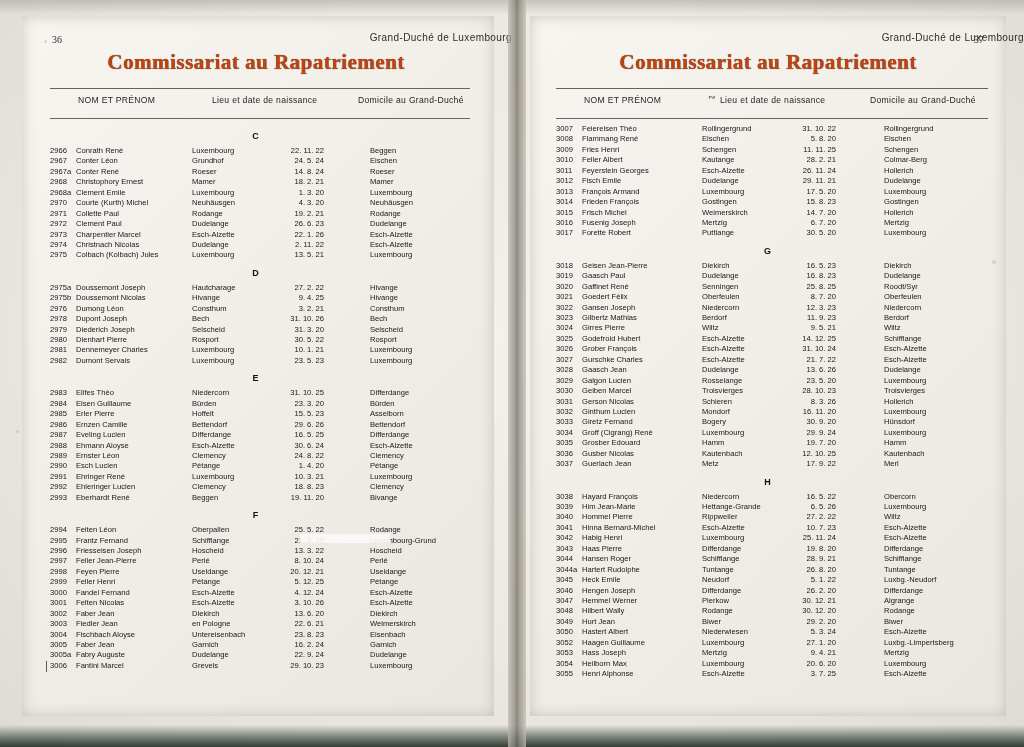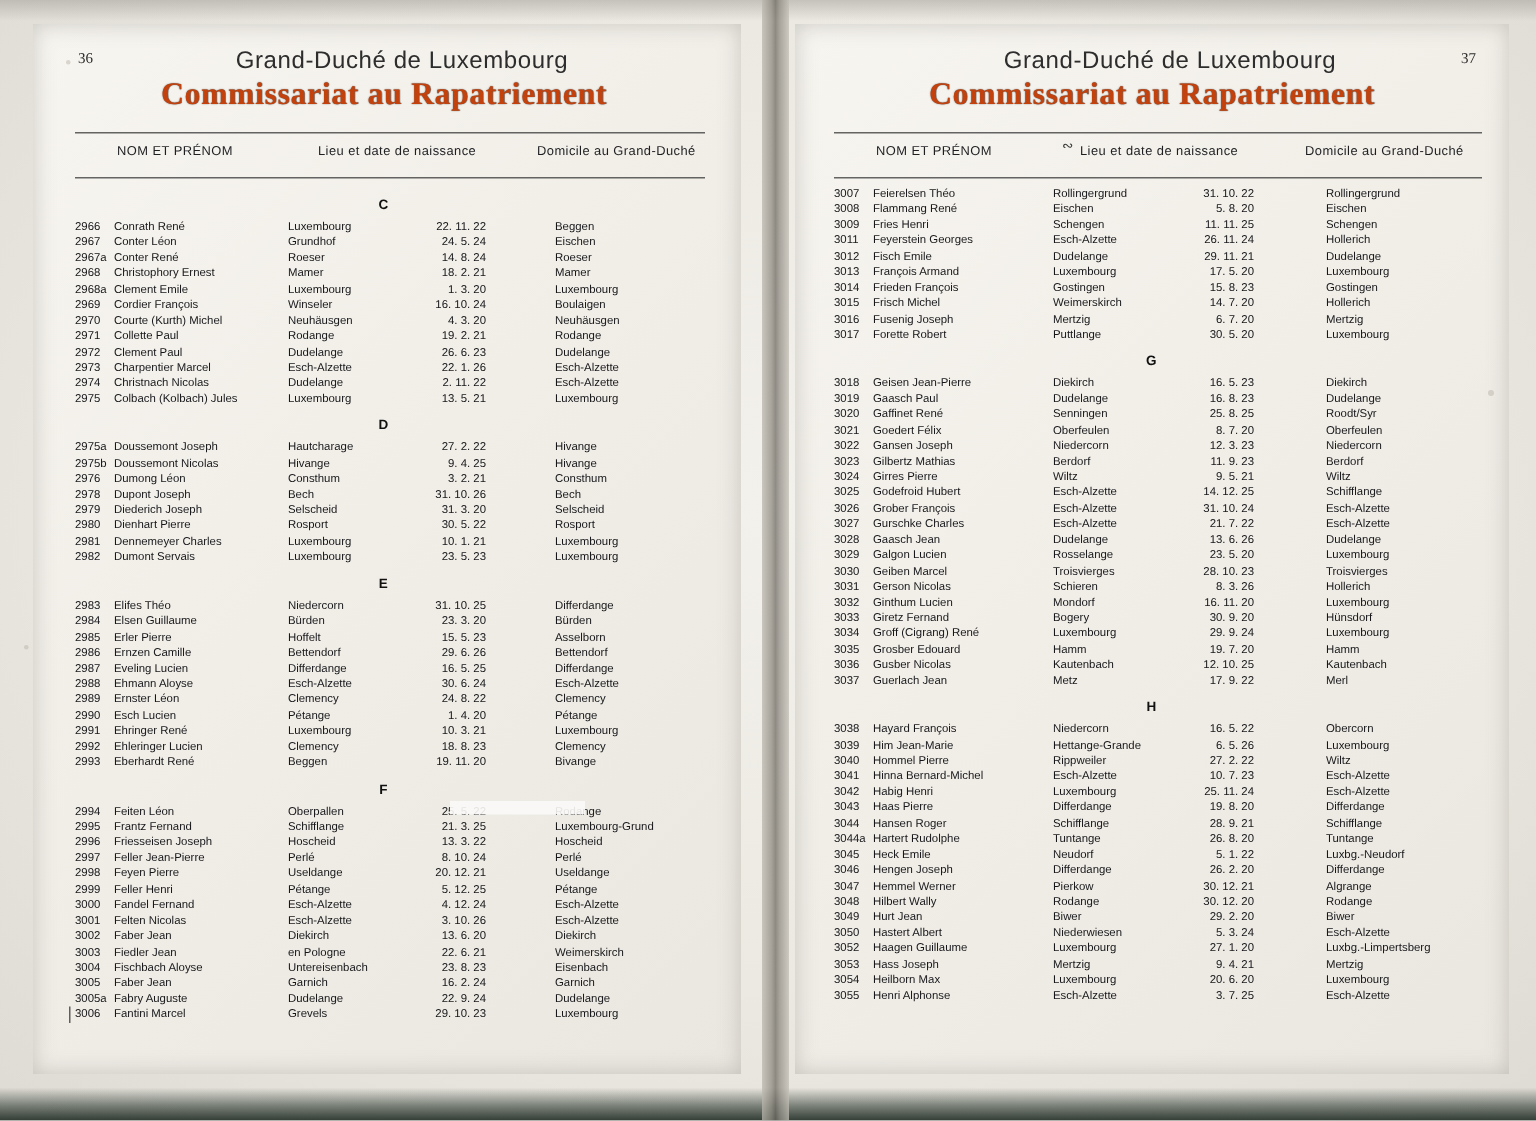--- a/index.html
+++ b/index.html
@@ -46,22 +46,22 @@
   .paper.right{left:18px;top:16px;width:476px;height:700px;box-shadow:0 0 14px rgba(120,118,110,.35) inset;}
 
   
   .folio{
     position:absolute;top:34px;font-size:10px;color:#2b2b2b;font-family:"Liberation Serif",serif;
   }
   .folio.l{left:52px;}
   .folio.r{right:40px;}
 
   .subtitle{
-    position:absolute;top:32px;width:100%;text-align:center;
-    font-family:"Liberation Sans",sans-serif;font-size:16px;letter-spacing:.4px;color:#2d2d2d;margin-left:12px;
+    position:absolute;top:32px;width:100%;text-align:right;
+    font-family:"Liberation Sans",sans-serif;font-size:10px;letter-spacing:.4px;color:#2d2d2d;
   }
   .subtitle span{ }
   .maintitle{
     position:absolute;top:50px;width:100%;text-align:center;
     font-family:"Liberation Serif",serif;font-weight:bold;font-size:21px;
     letter-spacing:.5px;color:#c2410c;
     text-shadow:0 0 1px rgba(0,0,0,.55), .6px .4px 0 rgba(0,0,0,.35);
   }
 
   .rule{
@@ -173,27 +173,20 @@
         <span class="dom">Mamer</span>
       </div>
       <div class="row">
         <span class="num">2968a</span>
         <span class="nam">Clement Emile</span>
         <span class="lieu">Luxembourg</span>
         <span class="date">1.  3. 20</span>
         <span class="dom">Luxembourg</span>
       </div>
       <div class="row">
-        <span class="num">2969</span>
-        <span class="nam">Cordier François</span>
-        <span class="lieu">Winseler</span>
-        <span class="date">16. 10. 24</span>
-        <span class="dom">Boulaigen</span>
-      </div>
-      <div class="row">
         <span class="num">2970</span>
         <span class="nam">Courte (Kurth) Michel</span>
         <span class="lieu">Neuhäusgen</span>
         <span class="date">4.  3. 20</span>
         <span class="dom">Neuhäusgen</span>
       </div>
       <div class="row">
         <span class="num">2971</span>
         <span class="nam">Collette Paul</span>
         <span class="lieu">Rodange</span>
@@ -501,20 +494,27 @@
         <span class="dom">Eischen</span>
       </div>
       <div class="row">
         <span class="num">3009</span>
         <span class="nam">Fries Henri</span>
         <span class="lieu">Schengen</span>
         <span class="date">11. 11. 25</span>
         <span class="dom">Schengen</span>
       </div>
       <div class="row">
+        <span class="num">3010</span>
+        <span class="nam">Feller Albert</span>
+        <span class="lieu">Kautange</span>
+        <span class="date">28.  2. 21</span>
+        <span class="dom">Colmar-Berg</span>
+      </div>
+      <div class="row">
         <span class="num">3011</span>
         <span class="nam">Feyerstein Georges</span>
         <span class="lieu">Esch-Alzette</span>
         <span class="date">26. 11. 24</span>
         <span class="dom">Hollerich</span>
       </div>
       <div class="row">
         <span class="num">3012</span>
         <span class="nam">Fisch Emile</span>
         <span class="lieu">Dudelange</span>

